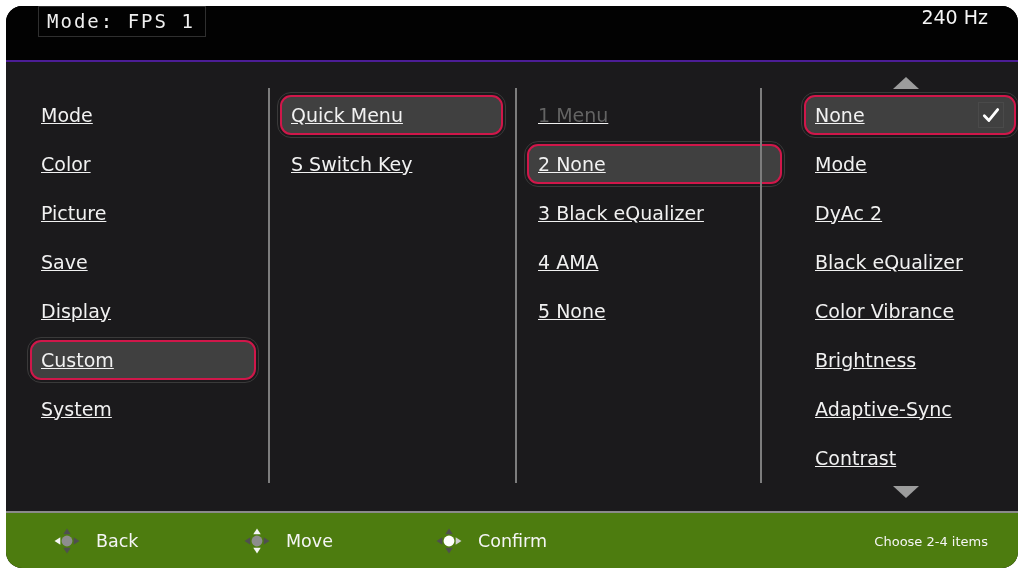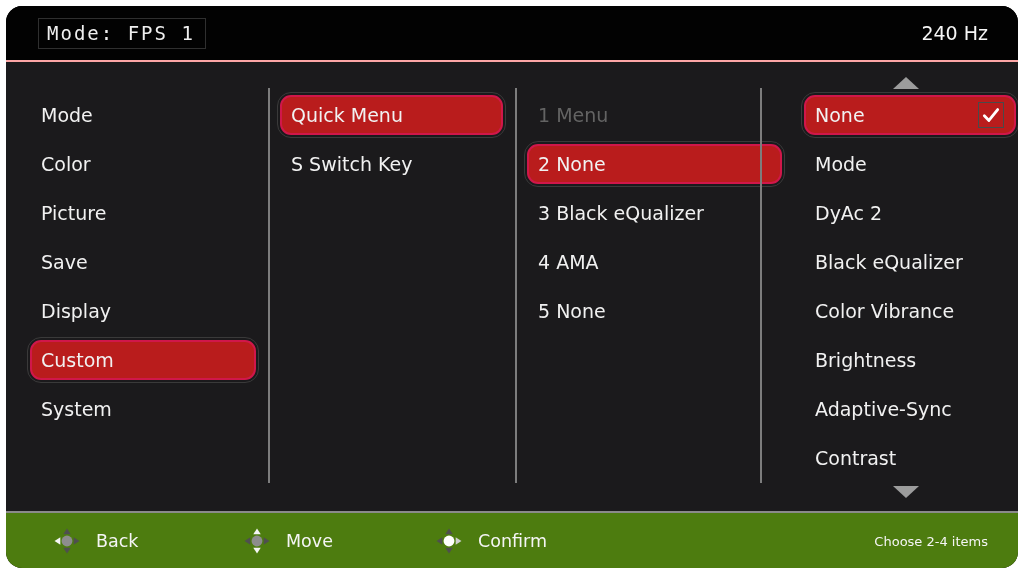--- a/index.html
+++ b/index.html
@@ -5,45 +5,45 @@
   html,body{margin:0;padding:0;background:#ffffff;width:1024px;height:574px;overflow:hidden;}
   *{box-sizing:border-box;}
   .osd{
     position:absolute;left:6px;top:6px;width:1012px;height:562px;
     background:#020202;border-radius:16px;overflow:hidden;
     font-family:"DejaVu Sans","Liberation Sans",sans-serif;color:#f1f1f1;
     display:flex;flex-direction:column;
   }
   
   .topbar{
-    height:56px;flex:0 0 56px;background:#020202;border-bottom:2px solid #fca5a5;
-    display:flex;align-items:center;justify-content:space-between;padding:0 30px 0 32px;
+    height:56px;flex:0 0 56px;background:#020202;border-bottom:2px solid #4c1d95;
+    display:flex;align-items:flex-start;justify-content:space-between;padding:0 30px 0 32px;
   }
   .osd-title{
     font-family:"DejaVu Sans Mono","Liberation Mono",monospace;
     font-size:19px;letter-spacing:2px;color:#efefef;
     border:1px solid #2f2f2f;padding:3px 10px 4px 8px;
   }
   .refresh{font-size:19px;color:#f5f5f5;}
   
   .main{flex:1 1 auto;background:#1b1a1c;position:relative;display:flex;}
   .vdiv{position:absolute;top:26px;bottom:28px;width:2px;background:#7d7d7d;}
   .vdiv.d1{left:262px;} .vdiv.d2{left:509px;} .vdiv.d3{left:754px;}
-  .col{padding-top:28px;position:relative;}
+  .col{padding-top:28px;position:relative;text-decoration:underline;}
   .col1{width:264px;padding-left:24px;padding-right:14px;}
   .col2{width:247px;padding-left:10px;padding-right:14px;}
   .col3{width:277px;padding-left:10px;padding-right:12px;border-radius:21px;}
   .col4{flex:1;padding-left:10px;padding-right:2px;}
   .item{height:49px;display:flex;align-items:stretch;}
   .pill{
     flex:1;display:flex;align-items:center;padding-left:11px;
     font-size:19px;color:#f1f1f1;height:40px;align-self:center;
   }
   .item.sel .pill{
-    border:2px solid #d0174a;border-radius:11px;background:#b91c1c;
+    border:2px solid #d0174a;border-radius:11px;background:#404040;
     padding-left:9px;outline:1px solid #3a3a3a;outline-offset:2px;
   }
   .item.disabled .pill{color:#636363;}
   .pill .lbl{white-space:nowrap;}
   .pill.with-check{justify-content:space-between;padding-right:10px;}
   .check{
     width:26px;height:26px;border:1px solid #4a4a4a;
     display:flex;align-items:center;justify-content:center;flex:0 0 26px;
   }
   .scroll-arrow{position:absolute;left:50%;transform:translateX(-50%);width:28px;height:14px;}

